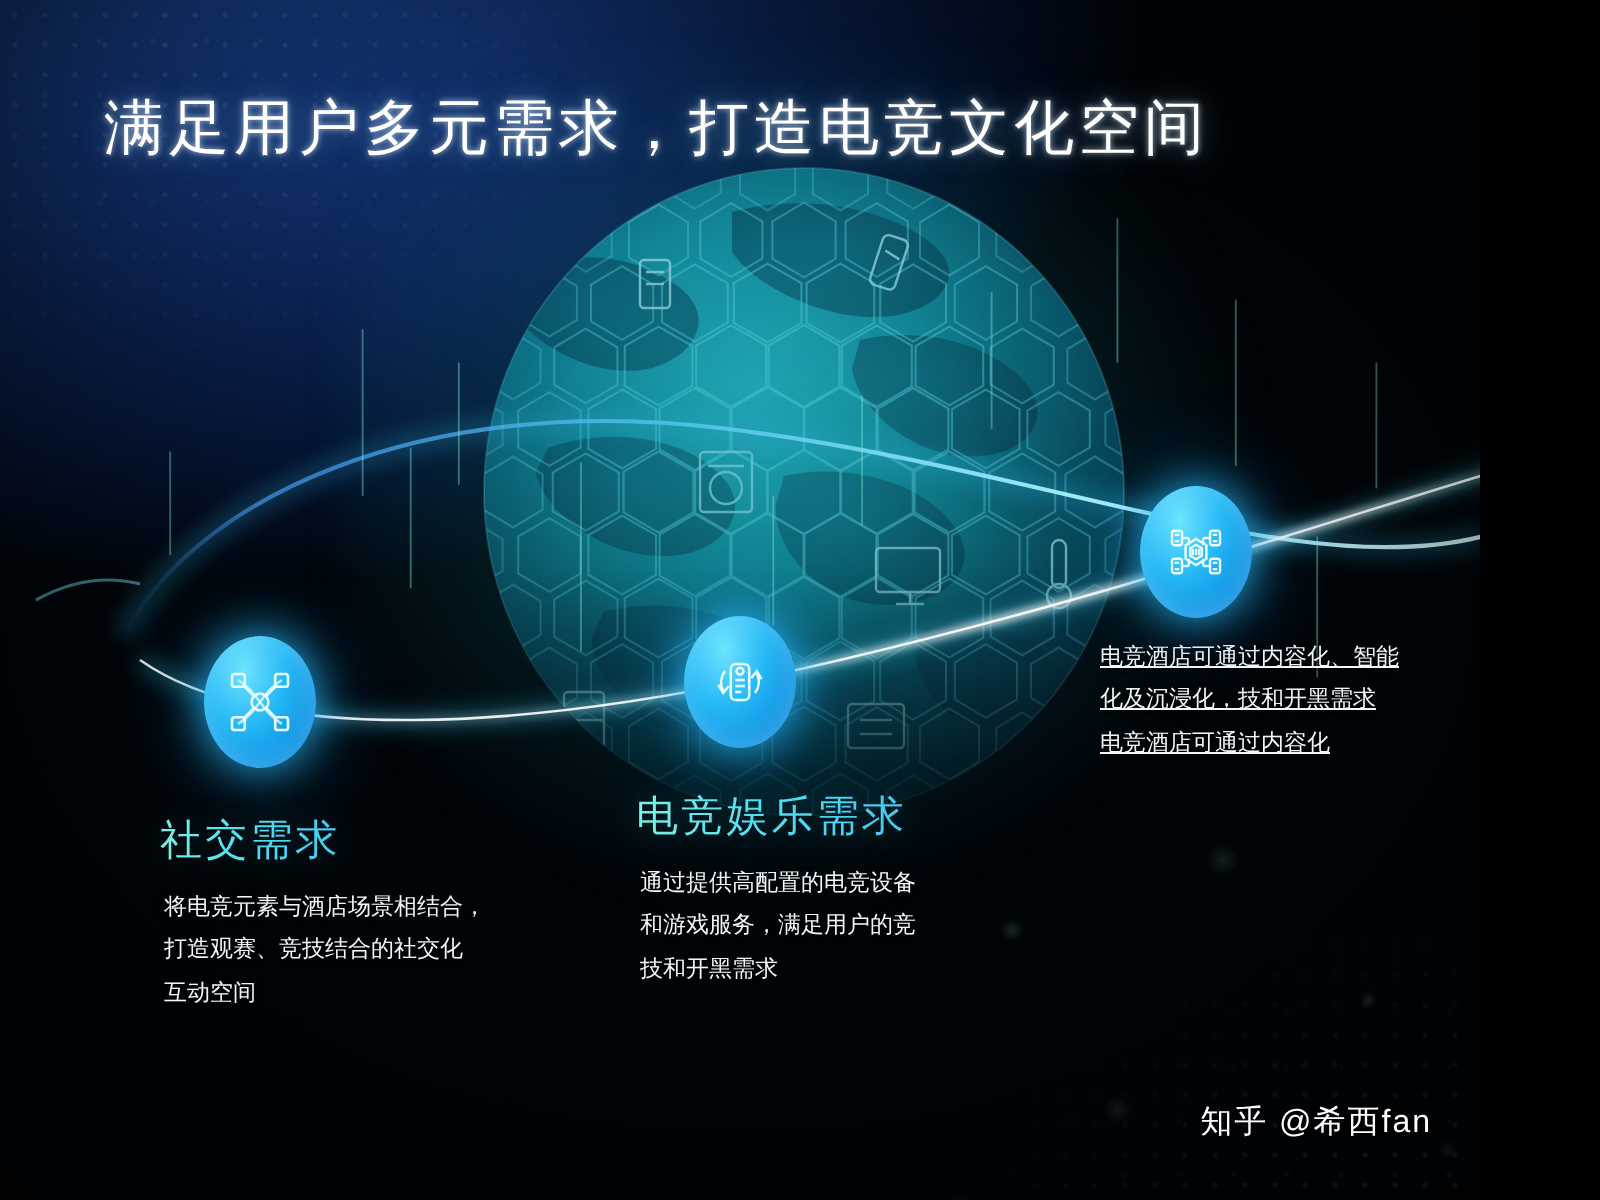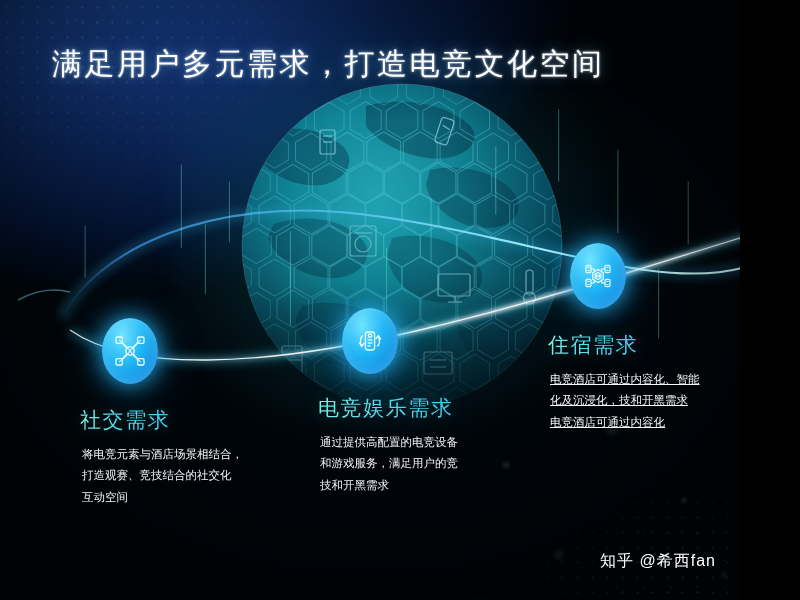--- a/index.html
+++ b/index.html
@@ -435,24 +435,20 @@
         <line x1="6.4" y1="8.4" x2="8.6" y2="8.4"></line>
           <line x1="6.4" y1="11.6" x2="8.6" y2="11.6"></line>
         <line x1="25.4" y1="8.4" x2="27.6" y2="8.4"></line>
           <line x1="25.4" y1="11.6" x2="27.6" y2="11.6"></line>
         <line x1="6.4" y1="22.4" x2="8.6" y2="22.4"></line>
           <line x1="6.4" y1="25.6" x2="8.6" y2="25.6"></line>
         <line x1="25.4" y1="22.4" x2="27.6" y2="22.4"></line>
           <line x1="25.4" y1="25.6" x2="27.6" y2="25.6"></line>
       </svg>
     </div>
-    <div class="head-row">
-      <span class="node-head-glow">住宿需求</span>
-      <span class="node-head">住宿需求</span>
-    </div>
     <div class="node-body">
       <div>电竞酒店可通过内容化、智能</div>
       <div>化及沉浸化，技和开黑需求</div>
       <div>电竞酒店可通过内容化</div>
     </div>
   </div>
 
   <div class="watermark">知乎 @希西fan</div>
 </div>
 

